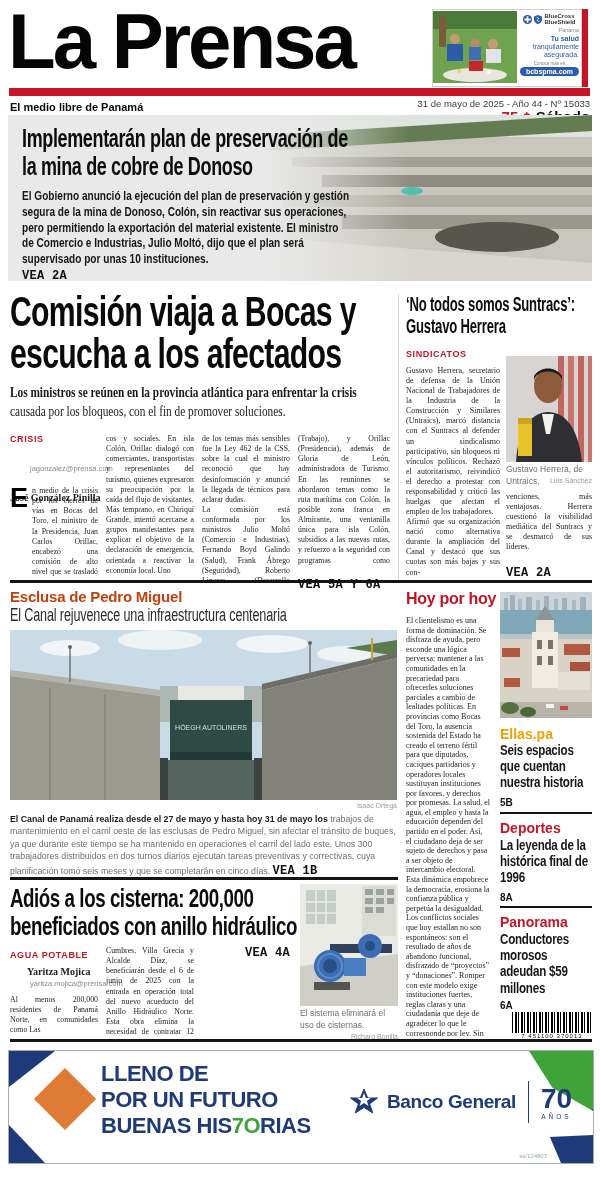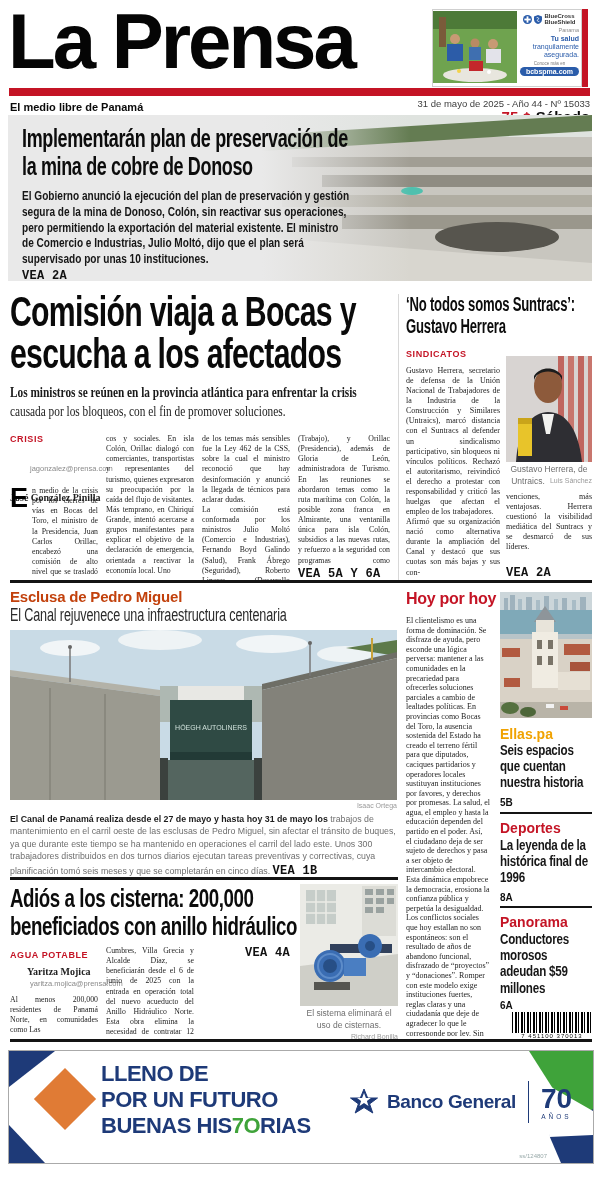--- a/index.html
+++ b/index.html
@@ -9,21 +9,21 @@
   .serif{font-family:"Liberation Serif",serif;}
   .sq{transform-origin:0 0;}
   .kicker{color:#c41425;font-weight:bold;font-size:9px;letter-spacing:.6px;}
   .byline{font-family:"Liberation Serif",serif;font-weight:bold;font-size:10px;color:#222;}
   .email{font-size:7.5px;color:#8a8a8a;padding-left:20px;}
   .bodytext{font-family:"Liberation Serif",serif;font-size:7.8px;line-height:1.3;color:#1d1d1d;
             text-align:justify;white-space:pre-line;overflow:hidden;}
   .vea{font-family:Liberation Mono, monospace;font-weight:bold;font-size:12px;color:#111;letter-spacing:.3px;}
   .rule{background:#141414;}
   .vline{background:#d8d8d8;width:1px;}
-  .caption{font-size:8.5px;color:#6e6e6e;line-height:1.4;text-align:center;}
+  .caption{font-size:8.5px;color:#6e6e6e;line-height:1.4;}
   .credit{font-size:7px;color:#9a9a9a;}
   .drop{float:left;font-family:"Liberation Sans",sans-serif;font-weight:900;font-size:27px;
         line-height:.82;margin:1px 4px 0 0;color:#000;}
   .raillabel{font-weight:800;font-size:14px;}
   .railtitle{font-weight:600;font-size:14.5px;line-height:1.12;letter-spacing:-.3px;color:#171717;}
   .railpage{font-weight:bold;font-size:10px;color:#111;margin-top:4px;}
   .barcode{height:21px;background:repeating-linear-gradient(90deg,#000 0 1px,#fff 1px 3px,#000 3px 5px,#fff 5px 6px);}
 </style>
 </head>
 <body>
@@ -124,21 +124,21 @@
   <div class="abs" style="left:10px;top:486px;width:88px;height:92px;">
     <span class="drop">E</span>
     <span class="bodytext" style="display:block;height:92px;">n medio de la crisis por los cierres de vías en Bocas del Toro, el ministro de la Presidencia, Juan Carlos Orillac, encabezó una comisión de alto nivel que se trasladó a la provincia ayer viernes para reunirse con sectores económi-</span>
   </div>
   <div class="abs bodytext" style="left:106px;top:434px;width:88px;height:146px;">cos y sociales. En isla Colón, Orillac dialogó con comerciantes, transportistas y representantes del turismo, quienes expresaron su preocupación por la caída del flujo de visitantes.
 Más temprano, en Chiriquí Grande, intentó acercarse a grupos manifestantes para explicar el objetivo de la declaración de emergencia, orientada a reactivar la economía local. Uno</div>
   <div class="abs bodytext" style="left:202px;top:434px;width:88px;height:146px;">de los temas más sensibles fue la Ley 462 de la CSS, sobre la cual el ministro reconoció que hay desinformación y anunció la llegada de técnicos para aclarar dudas.
 La comisión está conformada por los ministros Julio Moltó (Comercio e Industrias), Fernando Boyd Galindo (Salud), Frank Ábrego (Seguridad), Roberto Linares (Desarrollo Agropecuario), Jackeline Muñoz</div>
   <div class="abs" style="left:298px;top:434px;width:92px;height:146px;">
     <div class="bodytext" style="height:132px;">(Trabajo), y Orillac (Presidencia), además de Gloria de León, administradora de Turismo. En las reuniones se abordaron temas como la ruta marítima con Colón, la posible zona franca en Almirante, una ventanilla única para isla Colón, subsidios a las nuevas rutas, y refuerzo a la seguridad con programas como “Empresarios Vigilantes”.</div>
-    <div class="vea" style="margin-top:1px;">VEA 5A Y 6A</div>
+    <div class="vea" style="margin-top:12px;">VEA 5A Y 6A</div>
   </div>
 
   <div class="abs vline" style="left:398px;top:294px;height:286px;"></div>
 
   <div class="abs sq" style="left:406px;top:293px;width:280px;transform:scaleX(.655);font-size:20px;font-weight:700;line-height:1.12;letter-spacing:-.3px;color:#0c0c0c;">‘No todos somos Suntracs’: Gustavo Herrera</div>
   <div class="abs kicker" style="left:406px;top:349px;">SINDICATOS</div>
 
   <div class="abs bodytext" style="left:406px;top:366px;width:94px;height:214px;font-size:8px;line-height:1.26;">Gustavo Herrera, secretario de defensa de la Unión Nacional de Trabajadores de la Industria de la Construcción y Similares (Untraics), marcó distancia con el Suntracs al defender un sindicalismo participativo, sin bloqueos ni vínculos políticos. Rechazó el autoritarismo, reivindicó el derecho a protestar con responsabilidad y criticó las huelgas que afectan el empleo de los trabajadores.
 Afirmó que su organización nació como alternativa durante la ampliación del Canal y destacó que sus cuotas son más bajas y sus con-</div>
 

